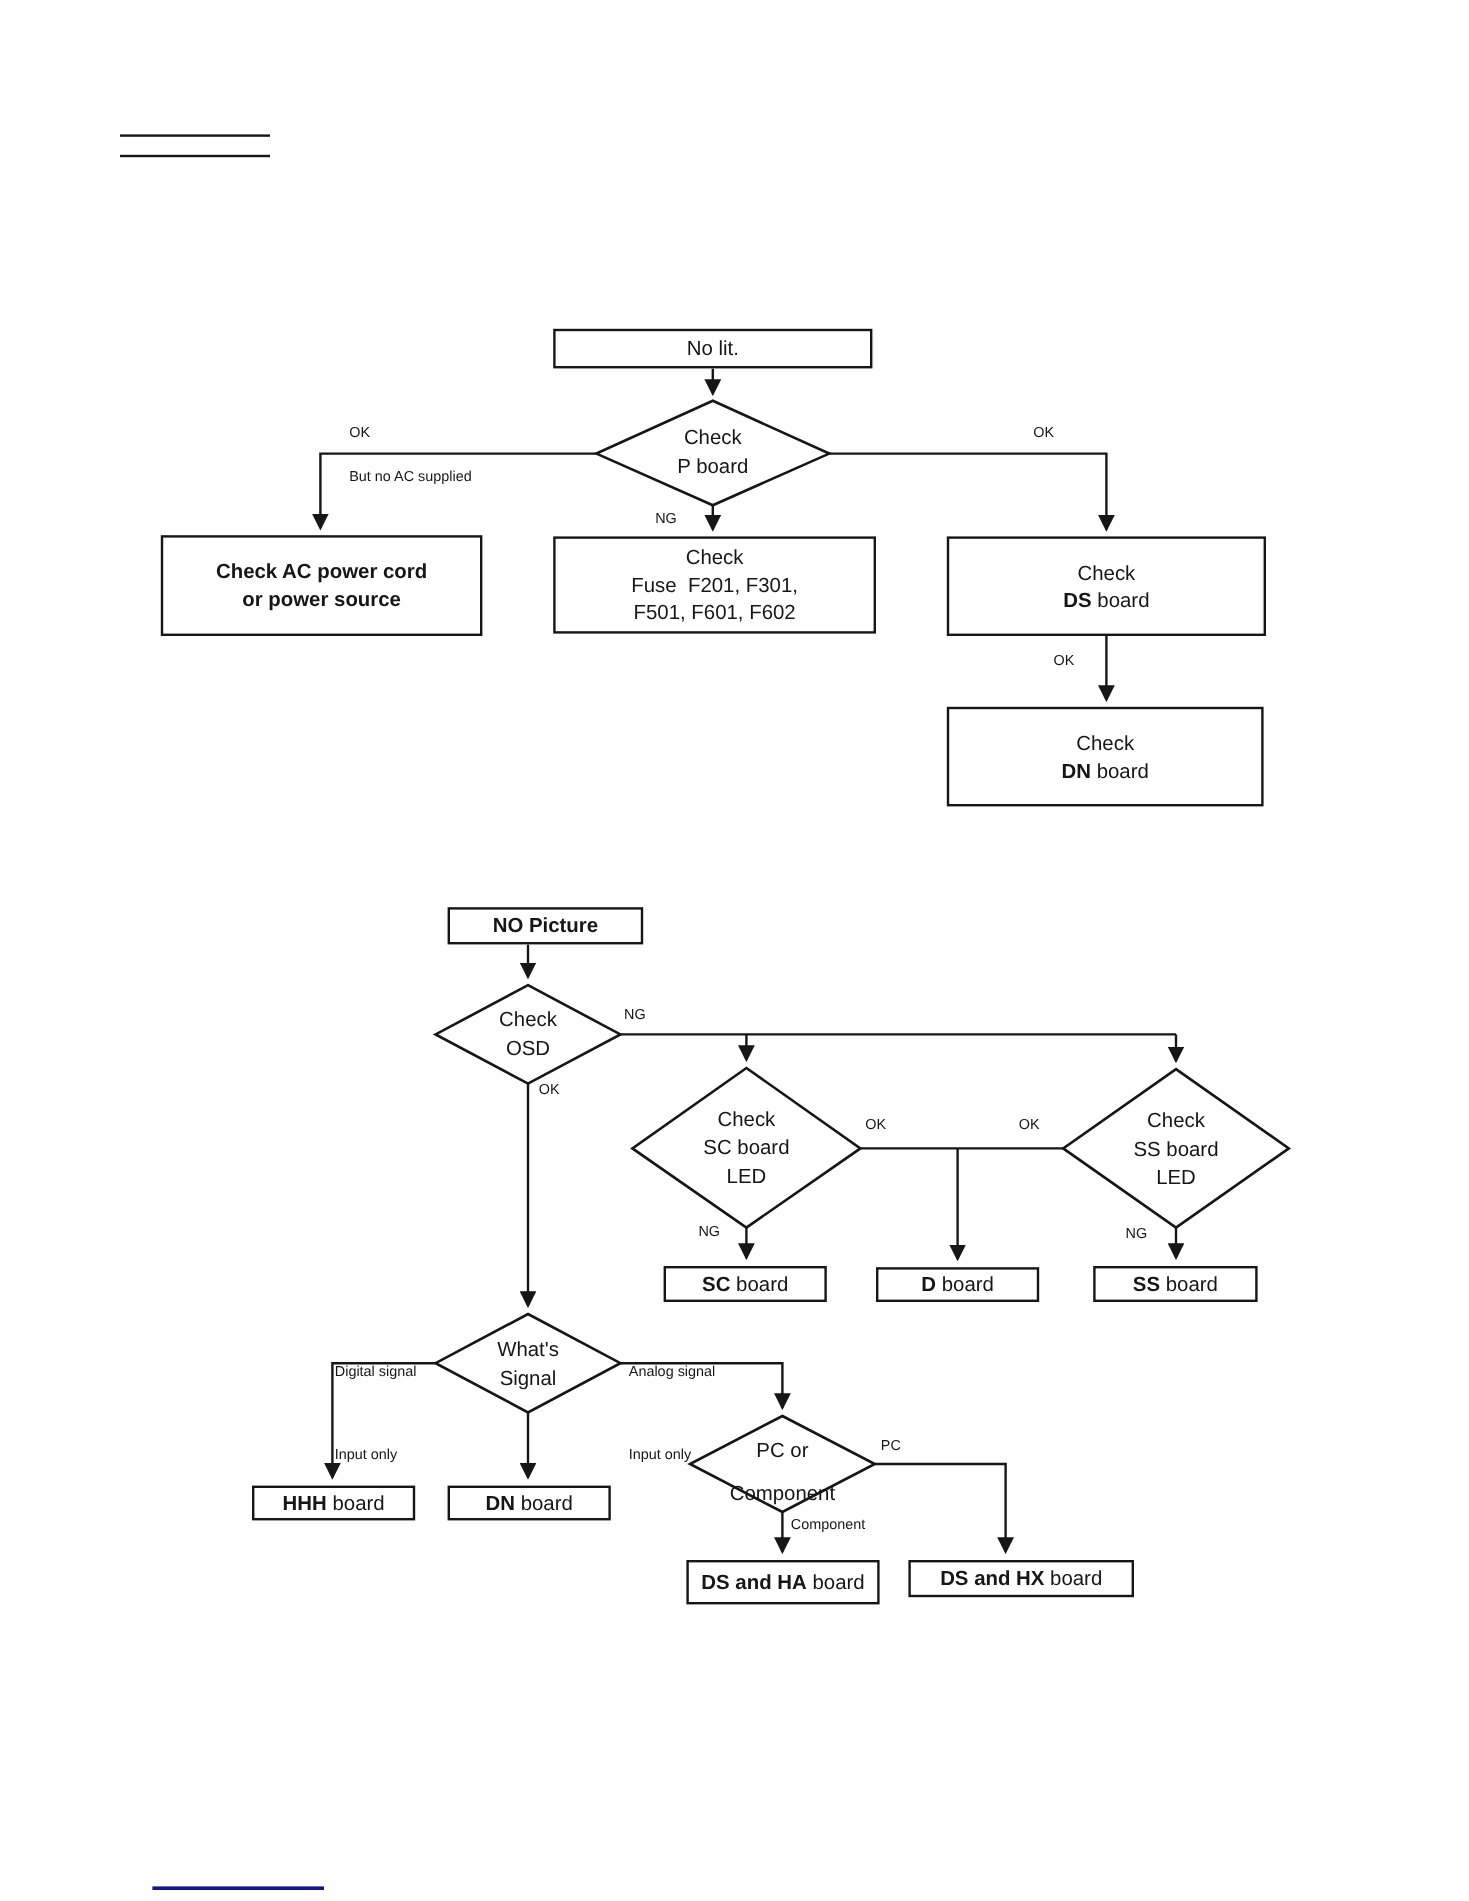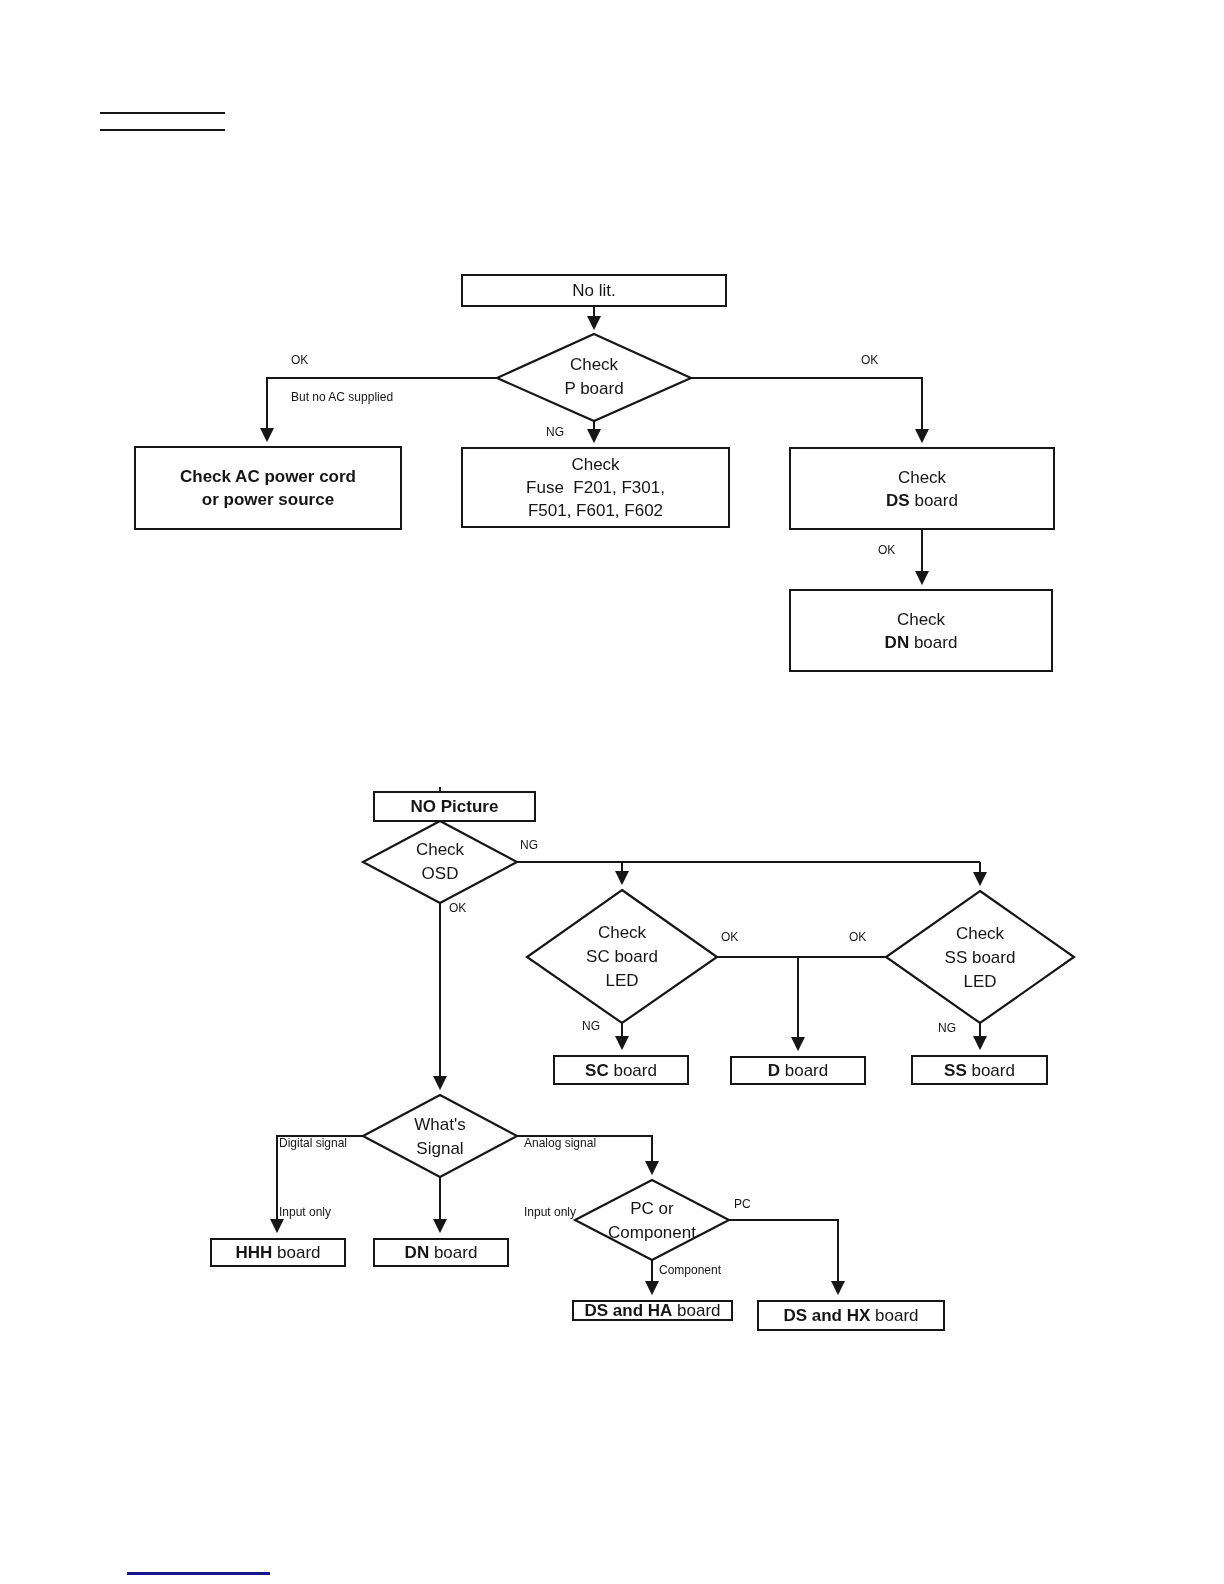--- a/index.html
+++ b/index.html
@@ -18,21 +18,21 @@
     position:absolute;border:2px solid var(--line,#111);background:#fff;
     display:flex;flex-direction:column;justify-content:center;align-items:center;
     font-size:17px;line-height:23px;text-align:center;box-sizing:border-box;
   }
   .box div{white-space:pre;}
   .dtxt{
     position:absolute;display:flex;flex-direction:column;justify-content:center;align-items:center;
     font-size:17px;line-height:24px;text-align:center;pointer-events:none;
   }
   .lb{position:absolute;font-size:12px;line-height:23px;white-space:pre;}
-  .bold{font-weight:bold;margin-top:35px;}
+  .bold{font-weight:bold;}
 </style>
 </head>
 <body>
 
 <div class="page">
 
   <div class="rule" style="left:100px;top:112px;width:125px;"></div>
   <div class="rule" style="left:100px;top:129px;width:125px;"></div>
 
   <svg class="wires" viewBox="0 0 1224 1584">
@@ -159,35 +159,35 @@
 
   <div class="lb" style="left:279px;top:1086px;">
     <div>Digital signal</div>
     <div>Input only</div>
   </div>
   <div class="lb" style="left:524px;top:1086px;">
     <div>Analog signal</div>
     <div>Input only</div>
   </div>
 
-  <div class="dtxt" style="left:572px;top:1197px;width:160px;">
+  <div class="dtxt" style="left:572px;top:1197px;width:160px;gap:12px;">
     <div>PC or</div>
     <div>Component</div>
   </div>
 
   <div class="lb" style="left:734px;top:1193px;">PC</div>
   <div class="lb" style="left:659px;top:1259px;">Component</div>
 
   <div class="box" style="left:210px;top:1238px;width:136px;height:29px;">
     <div><span class="bold">HHH</span><span> board</span></div>
   </div>
   <div class="box" style="left:373px;top:1238px;width:136px;height:29px;">
     <div><span class="bold">DN</span><span> board</span></div>
   </div>
-  <div class="box" style="left:572px;top:1300px;width:161px;height:21px;">
+  <div class="box" style="left:572px;top:1300px;width:161px;height:37px;">
     <div><span class="bold">DS and HA</span><span> board</span></div>
   </div>
   <div class="box" style="left:757px;top:1300px;width:188px;height:31px;">
     <div><span class="bold">DS and HX</span><span> board</span></div>
   </div>
 
   <div class="blue-rule" style="left:127px;top:1572px;width:143px;"></div>
 
 </div>
 

